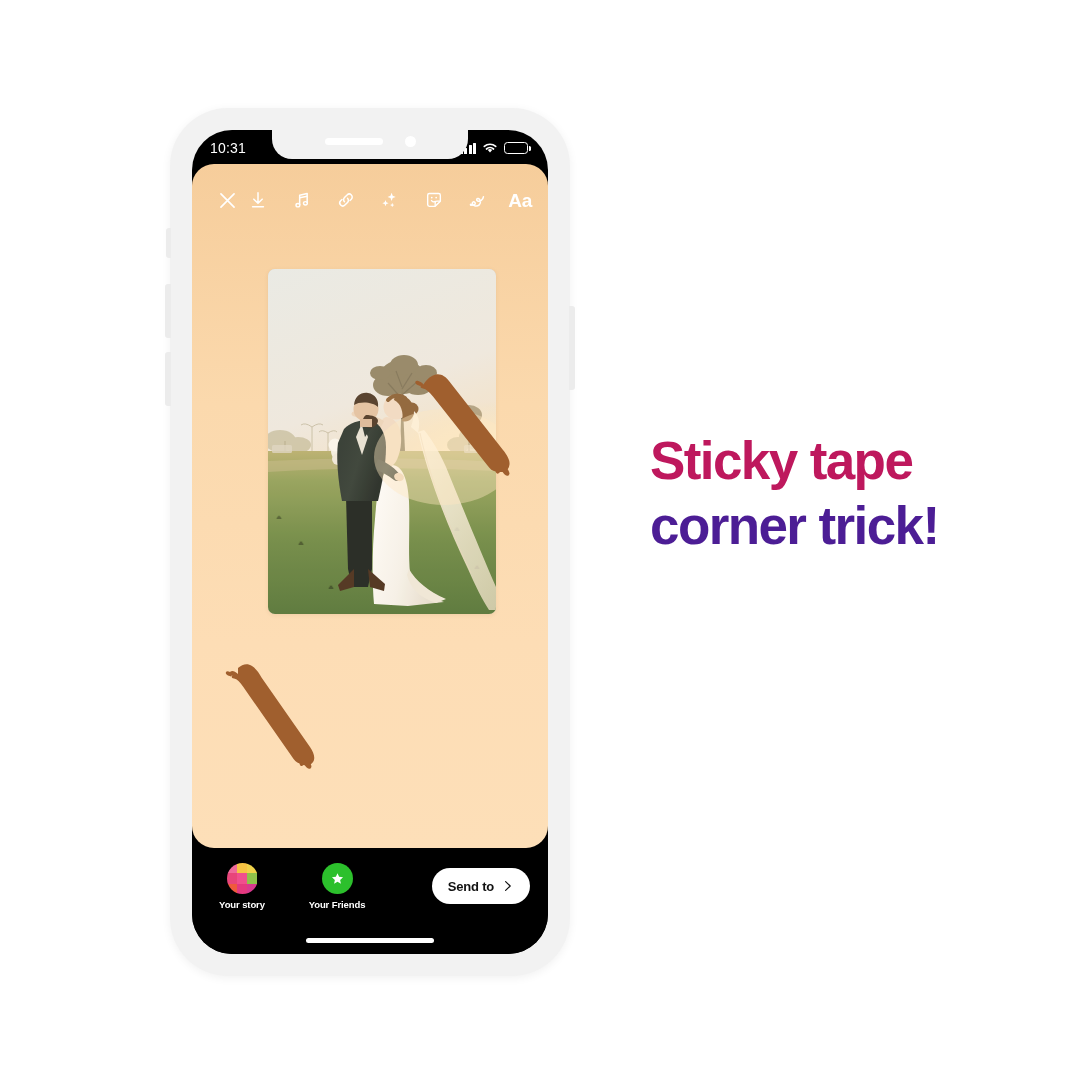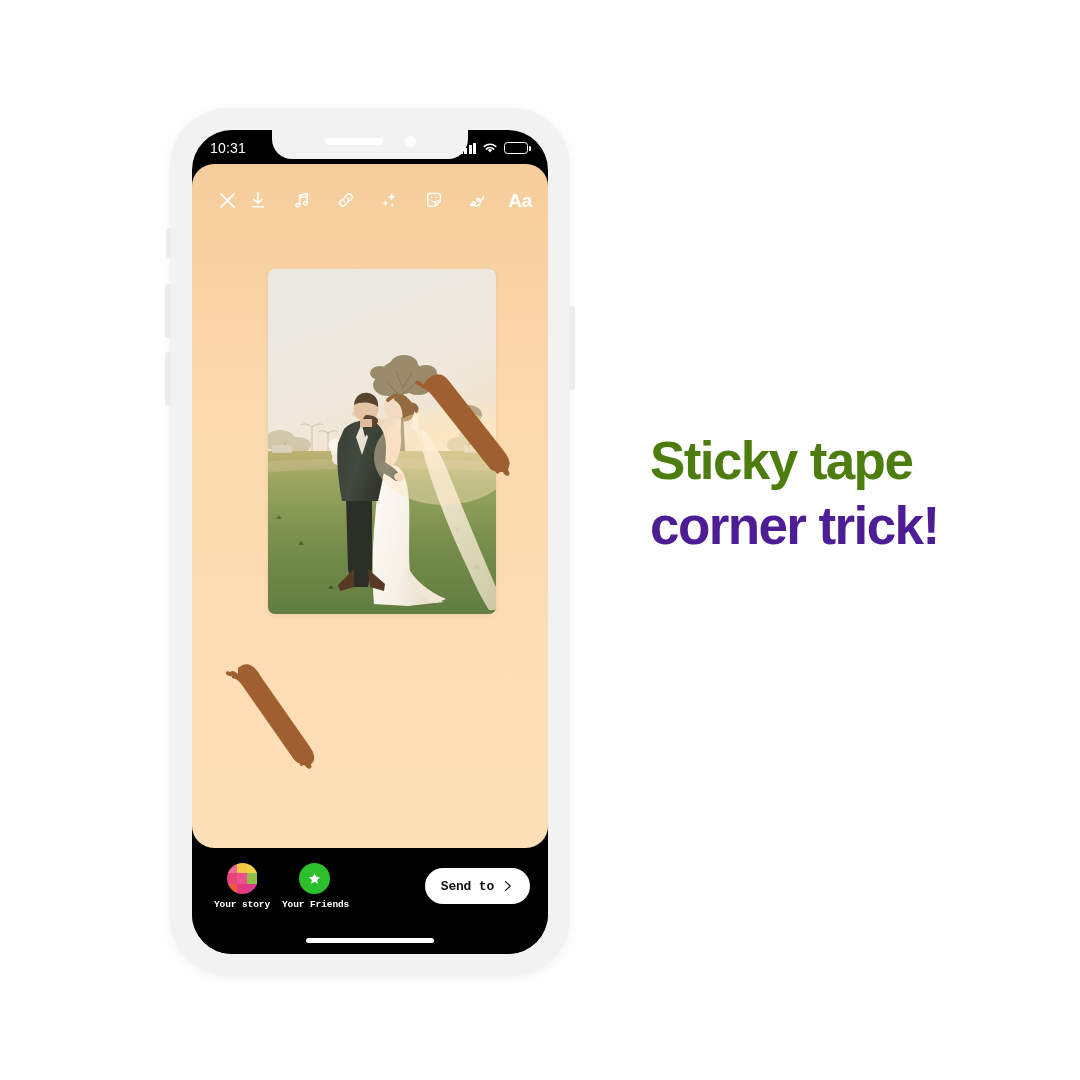--- a/index.html
+++ b/index.html
@@ -242,22 +242,21 @@
     width: 356px;
     height: 106px;
     background: #000000;
     z-index: 30;
   }
   .share-targets {
     position: absolute;
     left: 18px;
     top: 15px;
     display: flex;
-    gap: 8px;
-    font-family: Liberation Mono, monospace;
+    gap: 31px;
   }
   .target { width: 64px; text-align: center; }
   .target .av {
     width: 31px; height: 31px;
     border-radius: 50%;
     margin: 0 auto 5px;
     overflow: hidden;
     position: relative;
   }
   .av-grid {
@@ -287,21 +286,20 @@
     top: 20px;
     height: 36px;
     min-width: 92px;
     background: #ffffff;
     border-radius: 20px;
     display: flex;
     align-items: center;
     justify-content: center;
     gap: 7px;
     padding: 0 16px;
-    font-family: Liberation Mono, monospace;
   }
   .send-to .txt {
     font-size: 13px;
     font-weight: bold;
     color: #111111;
     letter-spacing: -0.2px;
   }
 
   .home-indicator {
     position: absolute;
@@ -321,21 +319,21 @@
     top: 428px;
     width: 400px;
   }
   .headline .line {
     font-size: 53px;
     font-weight: bold;
     letter-spacing: -1.6px;
     line-height: 1.23;
     white-space: nowrap;
   }
-  .headline .l1 { color: #4d7c0f; }
+  .headline .l1 { color: #be185d; }
   .headline .l2 { color: #4c1d95; }
 </style>
 </head>
 <body>
 
 <div id="stage">
 
   <div class="phone-frame">
 
     <div class="btn-silent"></div>

